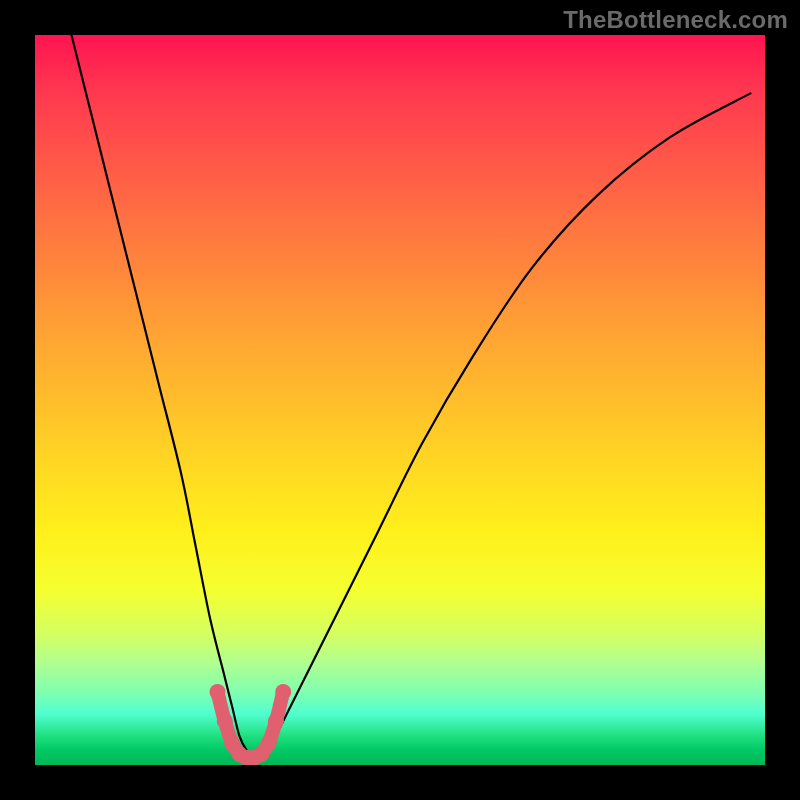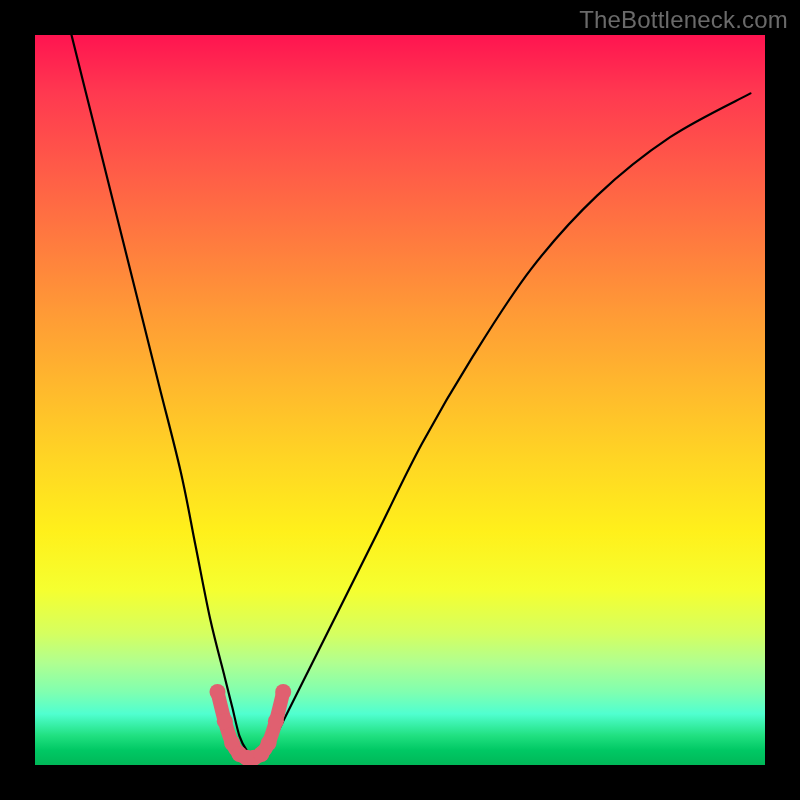--- a/index.html
+++ b/index.html
@@ -35,21 +35,21 @@
       #00c864 98%,
       #00b858 100%
     );
   }
   .watermark {
     position: absolute;
     top: 6px;
     right: 12px;
     color: #6a6a6a;
     font-size: 24px;
-    font-weight: 400;
+    font-weight: 700;
     letter-spacing: 0.2px;
     z-index: 10;
   }
   svg.curve {
     position: absolute;
     left: 0;
     top: 0;
     width: 730px;
     height: 730px;
   }

